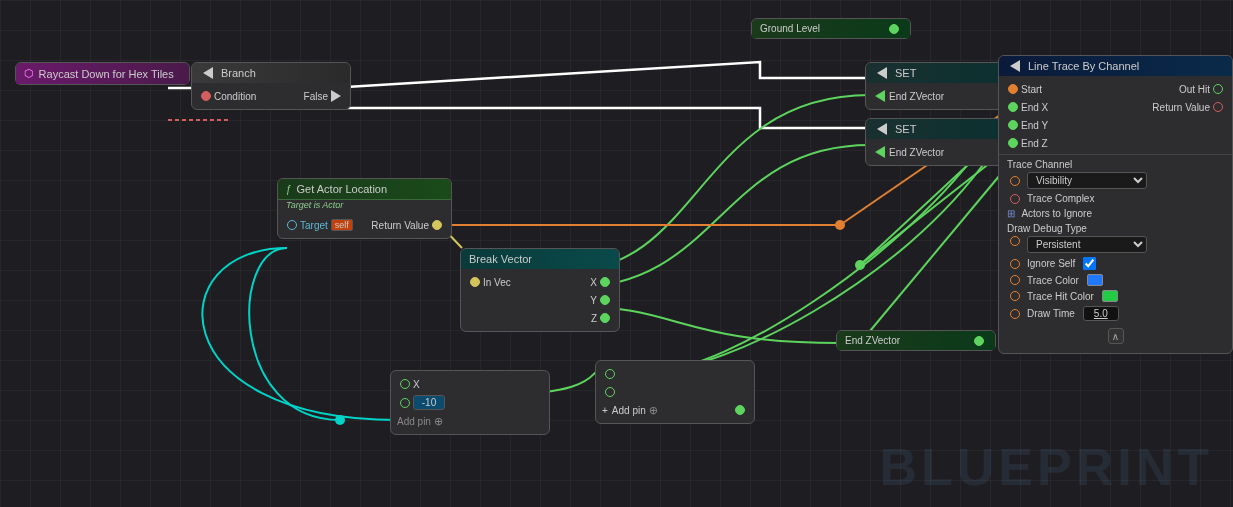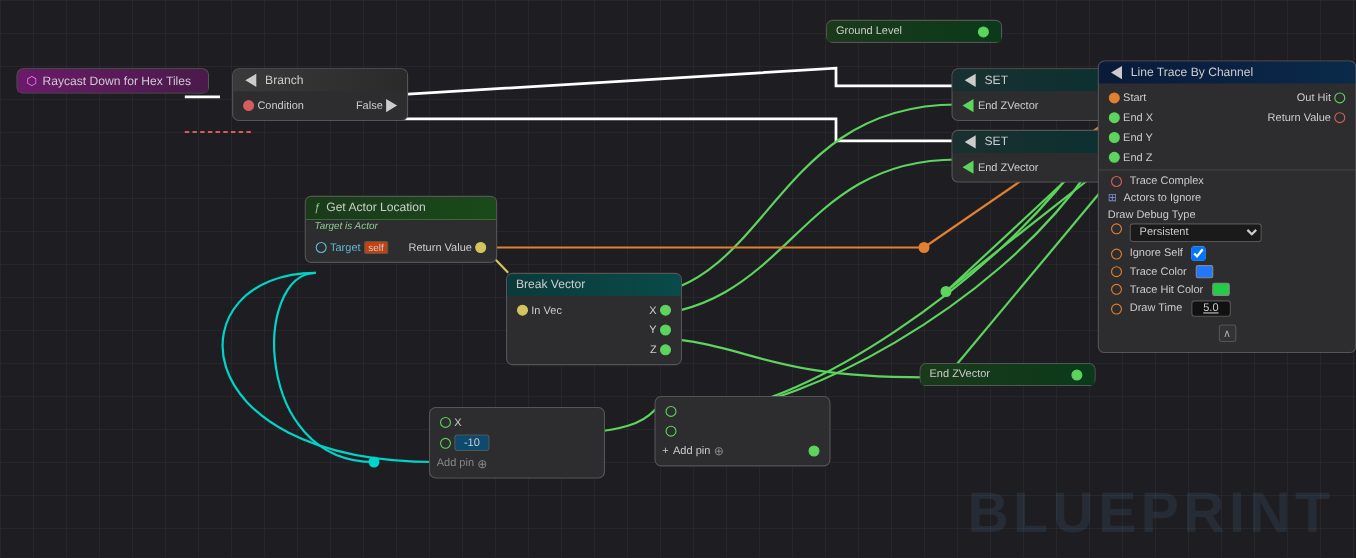--- a/index.html
+++ b/index.html
@@ -238,21 +238,21 @@
   <circle cx="860" cy="265" r="5" fill="#5dd45d"></circle>
 </svg>
 
 <div class="node" style="left:15px; top:62px; width:175px;">
   <div class="node-header header-purple">
     <span style="color:#ff88ff;">⬡</span>
     <span>Raycast Down for Hex Tiles</span>
   </div>
 </div>
 
-<div class="node" style="left:211px; top:62px; width:145px;">
+<div class="node" style="left:191px; top:62px; width:145px;">
   <div class="node-header header-gray">
     <span class="pin-triangle-right" style="border-right-color:#ccc;"></span>
     <span>Branch</span>
   </div>
   <div class="node-body">
     <div class="node-row">
       <span class="pin pin-red"></span>
       <span style="color:#ccc; font-size:10px;">Condition</span>
       <span style="color:#ccc; font-size:10px; margin-left:auto;">False</span>
       <span class="pin-triangle"></span>
@@ -402,20 +402,30 @@
       <span class="pin pin-green"></span>
       <span style="font-size:10px; color:#ccc;">End Y</span>
     </div>
 
     <div class="node-row">
       <span class="pin pin-green"></span>
       <span style="font-size:10px; color:#ccc;">End Z</span>
     </div>
     <div class="node-divider"></div>
 
+    <div class="node-row" style="flex-direction:column; align-items:flex-start; padding:2px 8px;">
+      <span style="font-size:10px; color:#ccc; margin-bottom:2px;">Trace Channel</span>
+      <div style="display:flex; align-items:center; gap:4px;">
+        <span class="pin pin-circle-empty-orange"></span>
+        <select class="visibility-select">
+          <option>Visibility</option>
+          <option>Camera</option>
+        </select>
+      </div>
+    </div>
 
     <div class="checkbox-row">
       <span class="pin pin-circle-empty-red"></span>
       <span style="font-size:10px; color:#ccc;">Trace Complex</span>
     </div>
 
     <div class="checkbox-row">
       <span style="color:#7a8cd4; font-size:10px; margin-right:2px;">⊞</span>
       <span style="font-size:10px; color:#ccc;">Actors to Ignore</span>
     </div>

